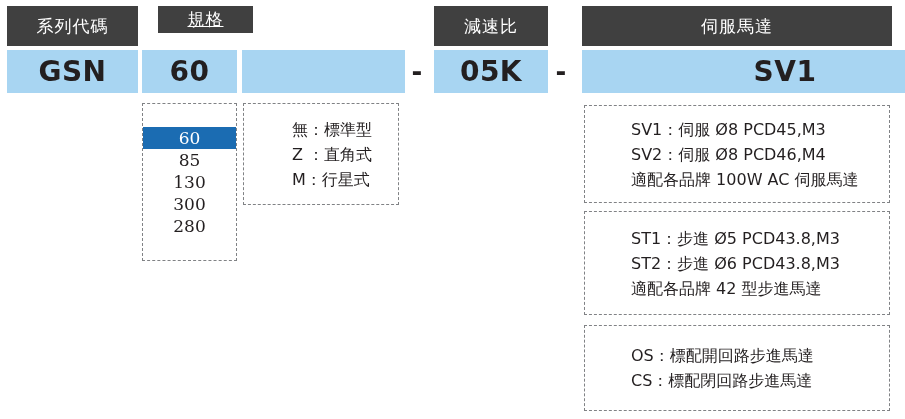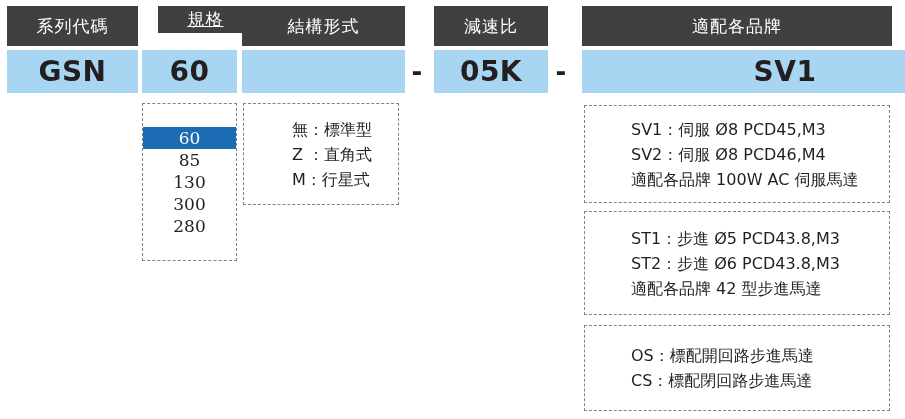--- a/index.html
+++ b/index.html
@@ -120,41 +120,40 @@
       <ul class="spec-list">
         <li class="selected">60</li>
         <li>85</li>
         <li>130</li>
         <li>300</li>
         <li>280</li>
       </ul>
     </div>
   </div>
 
-  <div class="hdr" style="left:242px; top:6px; width:163px; height:40px;">結構形式</div>
   <div class="val" style="left:242px; top:50px; width:163px; height:43px;"></div>
 
   <div class="optbox" style="left:243px; top:103px; width:156px; height:102px;">
     <div class="optbox-inner">
       <ul class="lines indent">
         <li>無：標準型</li>
         <li>Z ：直角式</li>
         <li>M：行星式</li>
       </ul>
     </div>
   </div>
 
   <div class="dash-sep" style="left:405px; top:50px; width:24px; height:43px;">-</div>
 
   <div class="hdr" style="left:434px; top:6px; width:114px; height:40px;">減速比</div>
   <div class="val" style="left:434px; top:50px; width:114px; height:43px;">05K</div>
 
   <div class="dash-sep" style="left:549px; top:50px; width:24px; height:43px;">-</div>
 
-  <div class="hdr" style="left:582px; top:6px; width:310px; height:40px;">適配各品牌</div>
+  <div class="hdr" style="left:582px; top:6px; width:310px; height:40px;">伺服馬達</div>
   <div class="val" style="left:582px; top:50px; width:310px; height:43px;padding-left:48px;">SV1</div>
 
   <div class="optbox" style="left:584px; top:105px; width:306px; height:98px;">
     <div class="optbox-inner">
       <ul class="lines indent-sm">
         <li>SV1：伺服 Ø8 PCD45,M3</li>
         <li>SV2：伺服 Ø8 PCD46,M4</li>
         <li>適配各品牌 100W AC 伺服馬達</li>
       </ul>
     </div>

